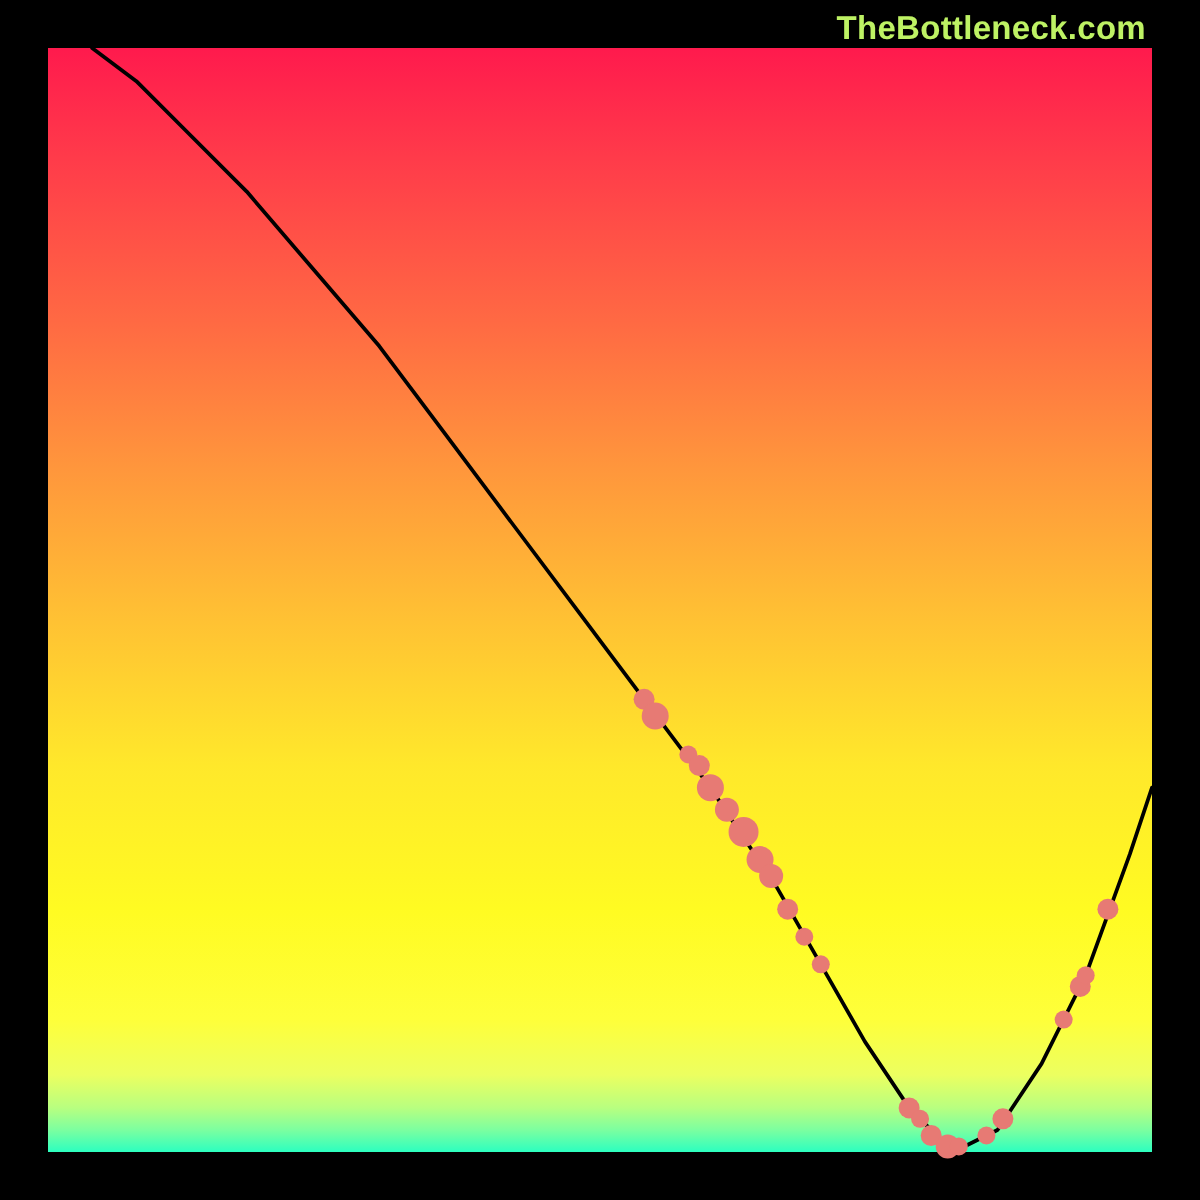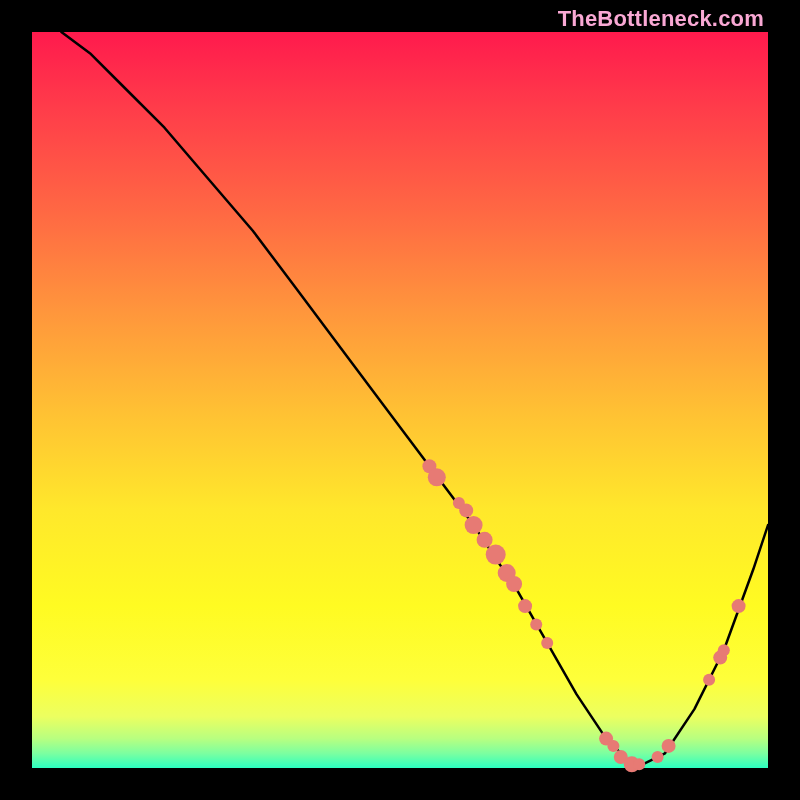--- a/index.html
+++ b/index.html
@@ -29,21 +29,21 @@
       #ecff60 93%,
       #b8ff80 96%,
       #7cffa0 98%,
       #2cffc0 100%
     );
   }
   .attribution {
     position: absolute;
     top: 6px;
     right: 36px;
-    color: #f9a8d4;
+    color: #bef264;
     font-size: 22px;
     font-weight: 600;
     letter-spacing: 0.2px;
   }
   svg.plot {
     position: absolute;
     left: 0;
     top: 0;
     width: 736px;
     height: 736px;

